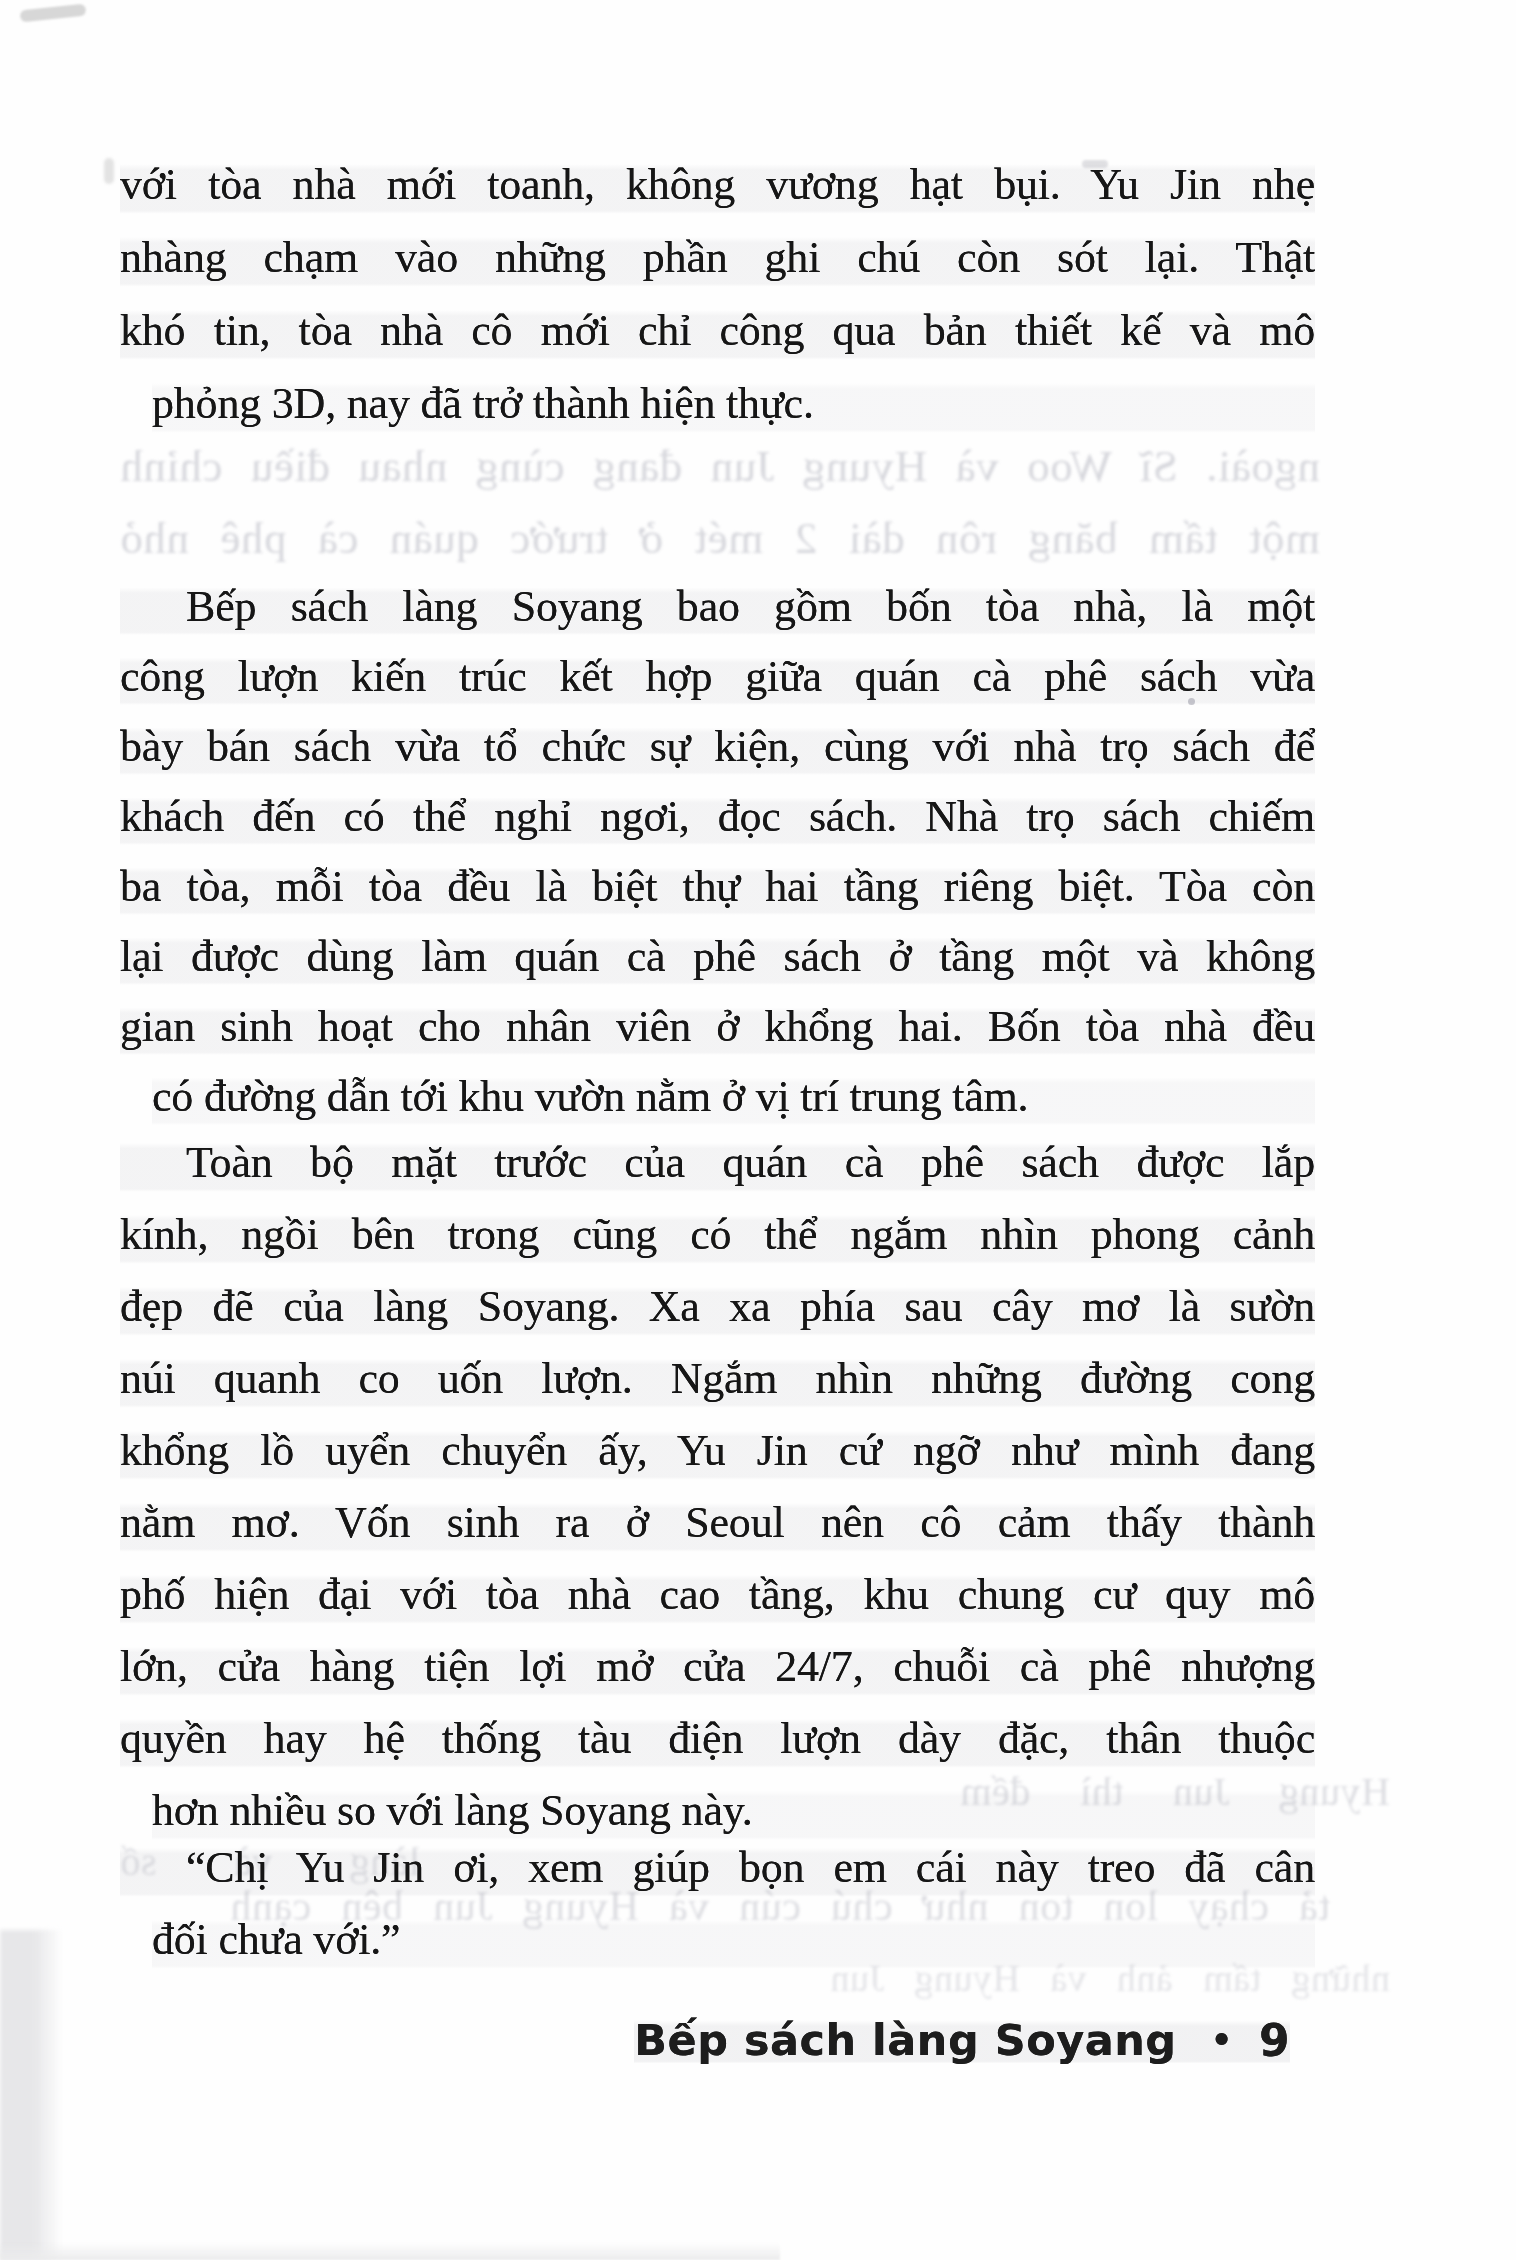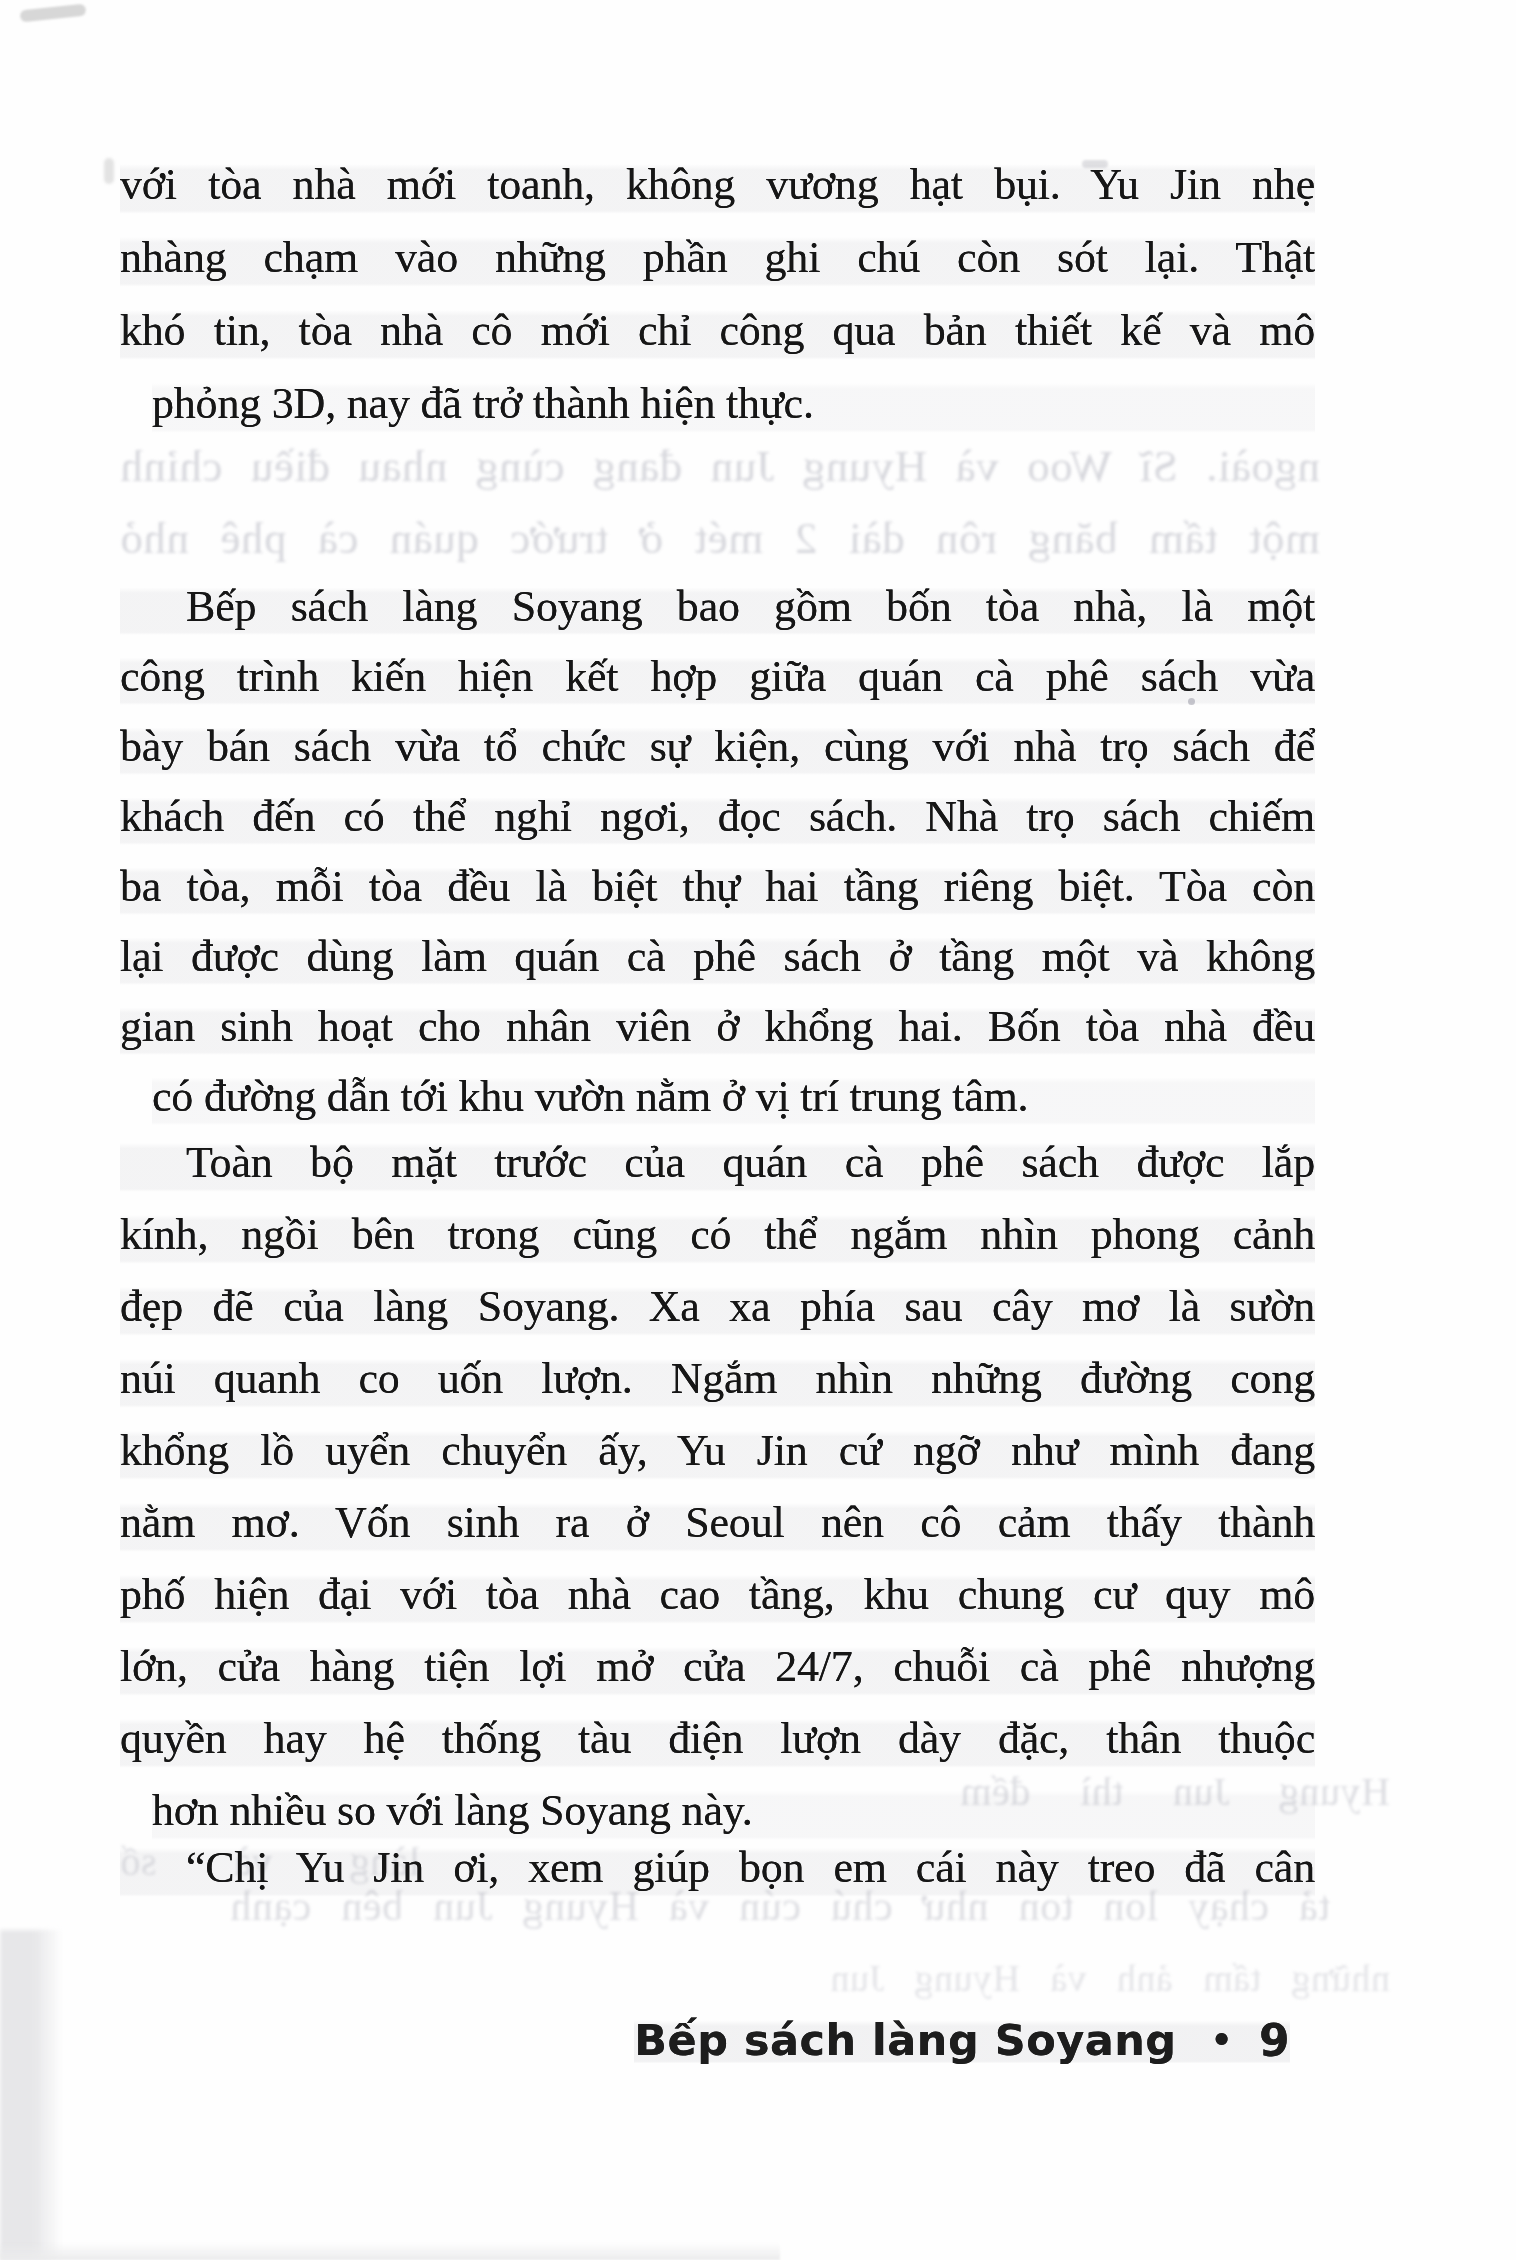--- a/index.html
+++ b/index.html
@@ -102,21 +102,21 @@
     </div>
 
   <div class="para" id="p1">
       <div class="line">với tòa nhà mới toanh, không vương hạt bụi. Yu Jin nhẹ</div>
       <div class="line">nhàng chạm vào những phần ghi chú còn sót lại. Thật</div>
       <div class="line">khó tin, tòa nhà cô mới chỉ công qua bản thiết kế và mô</div>
       <div class="line last">phỏng 3D, nay đã trở thành hiện thực.</div>
     </div>
   <div class="para" id="p2">
       <div class="line indent">Bếp sách làng Soyang bao gồm bốn tòa nhà, là một</div>
-      <div class="line">công trình kiến hiện kết hợp giữa quán cà phê sách vừa</div>
+      <div class="line">công lượn kiến trúc kết hợp giữa quán cà phê sách vừa</div>
       <div class="line">bày bán sách vừa tổ chức sự kiện, cùng với nhà trọ sách để</div>
       <div class="line">khách đến có thể nghỉ ngơi, đọc sách. Nhà trọ sách chiếm</div>
       <div class="line">ba tòa, mỗi tòa đều là biệt thự hai tầng riêng biệt. Tòa còn</div>
       <div class="line">lại được dùng làm quán cà phê sách ở tầng một và không</div>
       <div class="line">gian sinh hoạt cho nhân viên ở khổng hai. Bốn tòa nhà đều</div>
       <div class="line last">có đường dẫn tới khu vườn nằm ở vị trí trung tâm.</div>
     </div>
   <div class="para" id="p3">
       <div class="line indent">Toàn bộ mặt trước của quán cà phê sách được lắp</div>
       <div class="line">kính, ngồi bên trong cũng có thể ngắm nhìn phong cảnh</div>
@@ -124,20 +124,21 @@
       <div class="line">núi quanh co uốn lượn. Ngắm nhìn những đường cong</div>
       <div class="line">khổng lồ uyển chuyển ấy, Yu Jin cứ ngỡ như mình đang</div>
       <div class="line">nằm mơ. Vốn sinh ra ở Seoul nên cô cảm thấy thành</div>
       <div class="line">phố hiện đại với tòa nhà cao tầng, khu chung cư quy mô</div>
       <div class="line">lớn, cửa hàng tiện lợi mở cửa 24/7, chuỗi cà phê nhượng</div>
       <div class="line">quyền hay hệ thống tàu điện lượn dày đặc, thân thuộc</div>
       <div class="line last">hơn nhiều so với làng Soyang này.</div>
     </div>
   <div class="para" id="p4">
       <div class="line indent">“Chị Yu Jin ơi, xem giúp bọn em cái này treo đã cân</div>
+      <div class="line last">đối chưa với.”</div>
     </div>
 
   <div class="footer">
     <span>Bếp sách làng Soyang</span>
     <span class="sep">•</span>
     <span class="pagenum">9</span>
   </div>
 
 </div>
 

